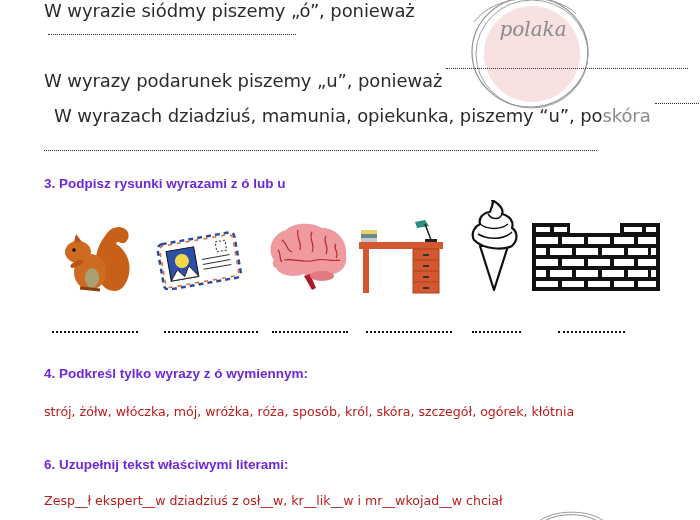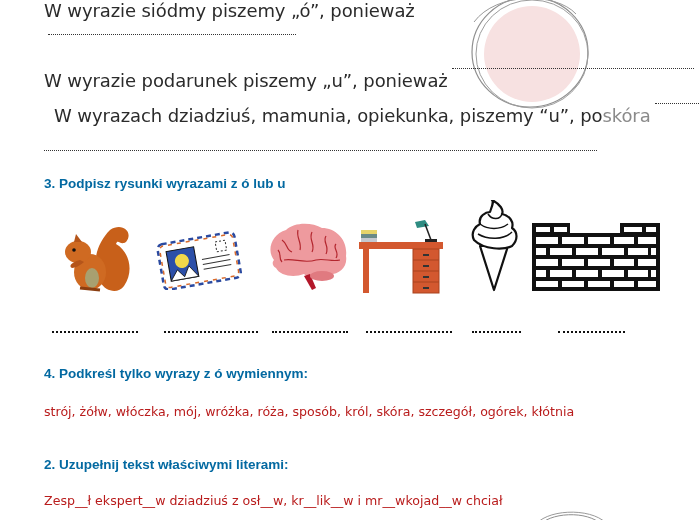--- a/index.html
+++ b/index.html
@@ -5,50 +5,51 @@
     html, body { margin: 0; padding: 0; background: #ffffff; }
     body { width: 700px; height: 520px; position: relative; overflow: hidden;
            font-family: "DejaVu Sans", sans-serif; color: #2b2b2b; }
     .abs { position: absolute; }
     .reason-line { left: 44px; font-size: 18px; letter-spacing: -0.1px; white-space: nowrap;
                    display: flex; align-items: flex-start; }
     .reason-line .faded { color: #8a8a8a; }
     .dots { display: inline-block; border-bottom: 1.4px dotted #333; height: 0; margin-left: 4px;
             position: relative; top: -2px; }
     .full-dots { left: 44px; top: 150px; width: 553px; border-bottom: 1.4px dotted #333; height: 0; }
-    .heading { font-family: "Liberation Sans", sans-serif; font-weight: bold; font-size: 13.5px; color: #0369a1; left: 44px; }
+    .heading { font-family: "Liberation Sans", sans-serif; font-weight: bold; font-size: 13.5px; color: #6d28d9; left: 44px; }
     .words { font-family: "DejaVu Sans", sans-serif; font-size: 12.6px; color: #b91c1c; left: 44px; white-space: nowrap; }
     .answer-dots { top: 331px; height: 0; border-bottom: 2.2px dotted #111; }
     .logo { left: 466px; top: -8px; width: 126px; height: 118px; }
     .logo2 { left: 530px; top: 487px; width: 80px; height: 40px; }
     .pic { position: absolute; }
   </style>
 </head>
 <body>
 
 <div class="abs logo">
   <svg width="126" height="118" viewBox="0 0 126 118">
     <circle cx="66" cy="62" r="48" fill="#f7e1e1"></circle>
     <ellipse cx="64" cy="60" rx="58" ry="55" fill="none" stroke="#8f8f8f" stroke-width="1.2"></ellipse>
     <ellipse cx="66" cy="62" rx="56" ry="54" fill="none" stroke="#9d9d9d" stroke-width="1"></ellipse>
     <path d="M8 30 C 30 0, 90 0, 110 22" fill="none" stroke="#9a9a9a" stroke-width="1"></path>
   </svg>
   <div class="abs" style="left:22px;top:20px;width:90px;text-align:center;font-family:'DejaVu Serif',serif;font-style:italic;font-size:20px;color:#8a8a8a;line-height:34px;">
+    <div>polaka</div>
   </div>
 </div>
 
 <div class="abs reason-line" style="top:0px;">
   <span>W wyrazie siódmy piszemy „ó”, ponieważ</span>
   <span class="dots" style="width:278px;"></span>
 </div>
 <div class="abs reason-line" style="top:36px;">
   <span class="dots" style="width:248px;"></span>
 </div>
 <div class="abs reason-line" style="top:70px;">
-  <span>W wyrazie podarunek piszemy „u”, ponieważ</span>
+  <span>W wyrazy podarunek piszemy „u”, ponieważ</span>
   <span class="dots" style="width:242px;"></span>
 </div>
 <div class="abs reason-line" style="top:105px;margin-left:10px;">
   <span>W wyrazach dziadziuś, mamunia, opiekunka, piszemy “u”, po</span>
     <span class="faded">skóra</span>
   <span class="dots" style="width:110px;"></span>
 </div>
 <div class="abs full-dots"></div>
 
 <div class="abs heading" style="top:176px;">3. Podpisz rysunki wyrazami z ó lub u</div>
@@ -164,19 +165,19 @@
 <div class="abs answer-dots" style="left:52px;width:86px;"></div>
 <div class="abs answer-dots" style="left:164px;width:94px;"></div>
 <div class="abs answer-dots" style="left:272px;width:76px;"></div>
 <div class="abs answer-dots" style="left:366px;width:86px;"></div>
 <div class="abs answer-dots" style="left:472px;width:49px;"></div>
 <div class="abs answer-dots" style="left:558px;width:67px;"></div>
 
 <div class="abs heading" style="top:366px;">4. Podkreśl tylko wyrazy z ó wymiennym:</div>
 <div class="abs words" style="top:404px;">strój, żółw, włóczka, mój, wróżka, róża, sposób, król, skóra, szczegół, ogórek, kłótnia</div>
 
-<div class="abs heading" style="top:457px;">2. Uzupełnij tekst właściwymi literami:</div>
+<div class="abs heading" style="top:457px;">6. Uzupełnij tekst właściwymi literami:</div>
 <div class="abs words" style="top:493px;">Zesp__ł ekspert__w dziadziuś z osł__w, kr__lik__w i mr__wkojad__w chciał</div>
 
 <svg class="abs logo2" viewBox="0 0 80 40">
   <path d="M4 40 C 14 22, 60 20, 76 36" fill="none" stroke="#9a9a9a" stroke-width="1"></path>
   <path d="M8 40 C 18 25, 58 23, 72 38" fill="none" stroke="#8f8f8f" stroke-width="1"></path>
 </svg>
 
 </body></html>

